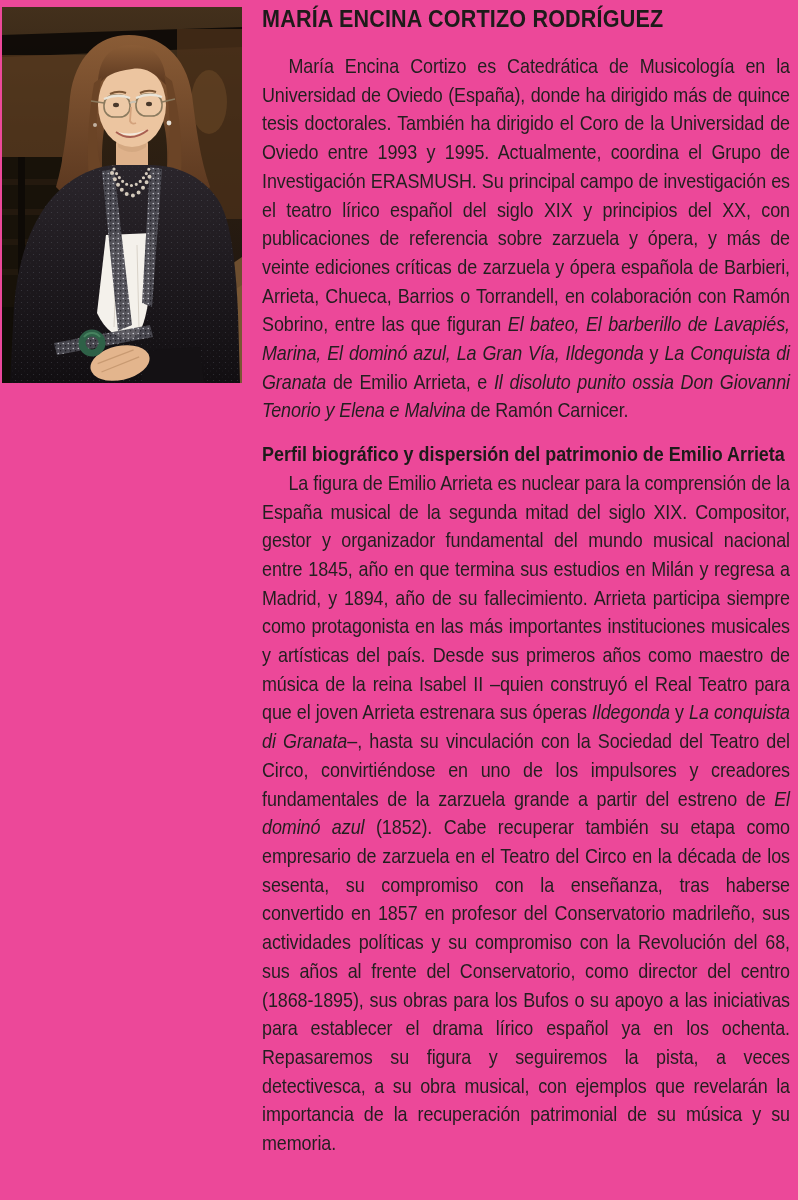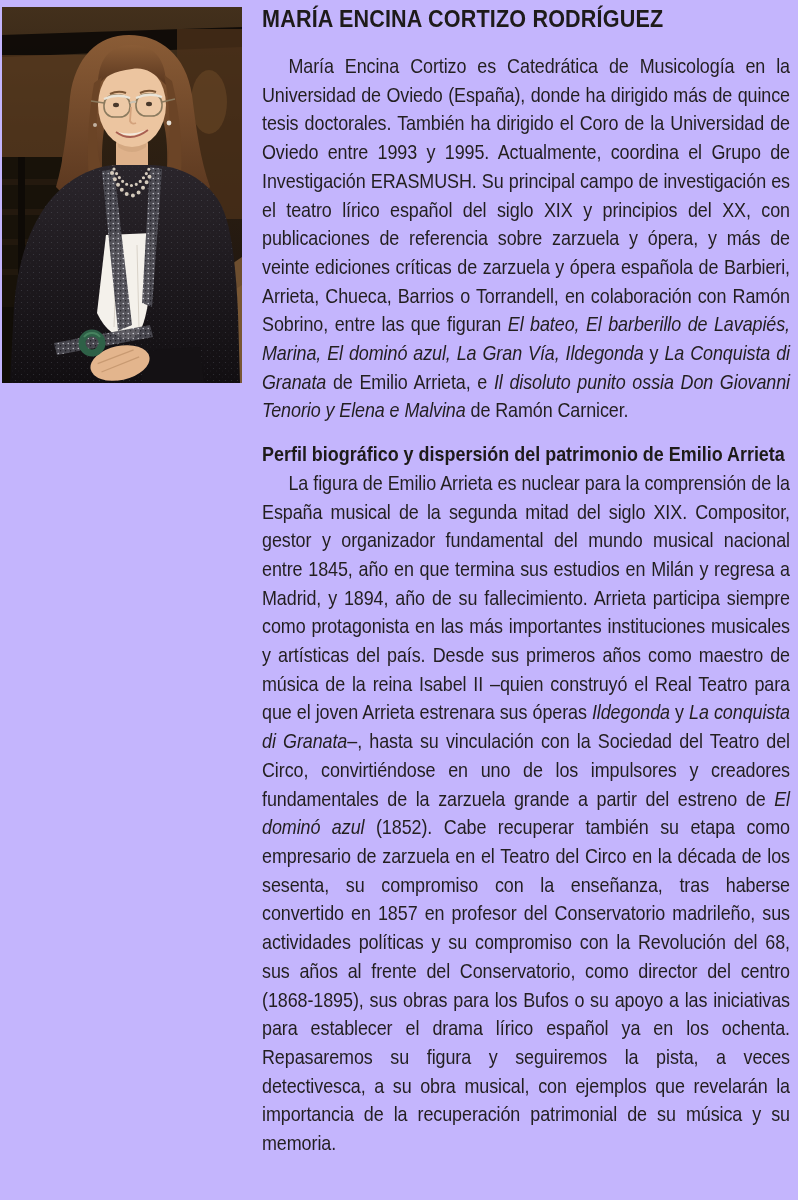--- a/index.html
+++ b/index.html
@@ -8,21 +8,21 @@
     background: #ffffff;
     width: 798px;
     height: 1200px;
     font-family: "Liberation Sans", sans-serif;
   }
   .page {
     position: relative;
     width: 798px;
     height: 1200px;
     overflow: hidden;
-    background: #c4b5fd;
+    background: #ec4899;
   }
   .photo {
     position: absolute;
     left: 2px;
     top: 7px;
     width: 240px;
     height: 376px;
     margin: 0;
     overflow: hidden;
   }

